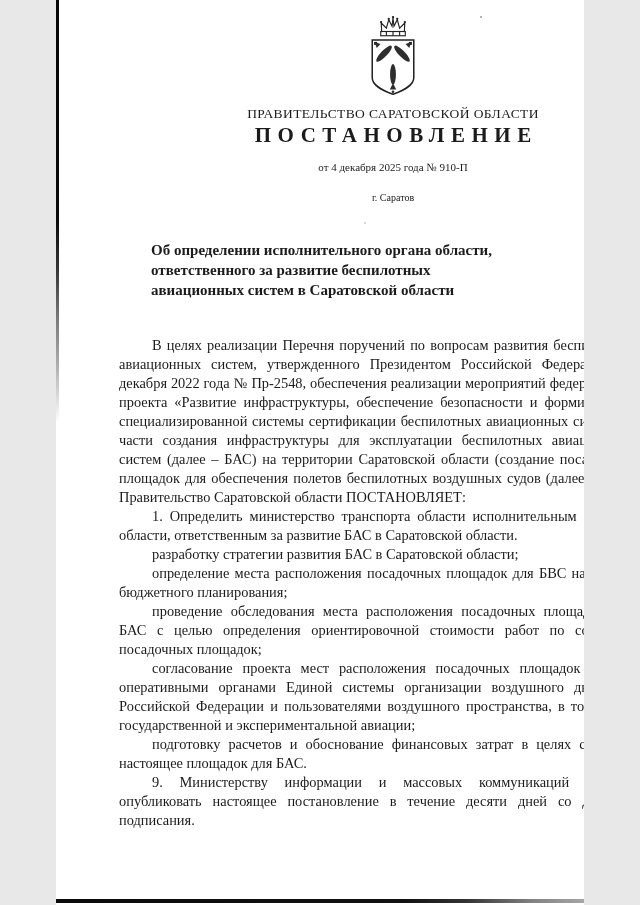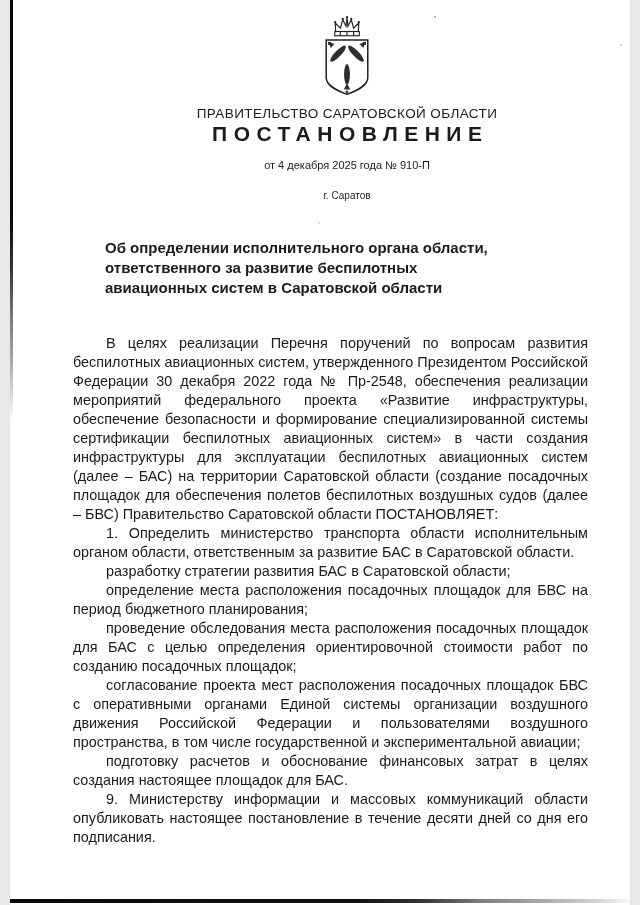--- a/index.html
+++ b/index.html
@@ -1,23 +1,23 @@
 <!DOCTYPE html>
 <html lang="ru"><head>
 <meta charset="utf-8">
 <style>
   html, body { margin: 0; padding: 0; }
   body { background: #e8e8e8; }
   .page {
     position: relative;
-    width: 620px;
+    width: 528px;
     height: 905px;
     background: #ffffff;
     overflow: hidden;
-    font-family: Liberation Sans, sans-serif;
+    font-family: Liberation Serif, serif;
     color: #1b1b1b;
     margin: 0 auto;
   }
   
   .scan-edge-left {
     position: absolute;
     left: 0; top: 0;
     width: 3px; height: 440px;
     background: linear-gradient(to bottom,
       #060606 0%, #0a0a0a 50%, #3a3a3a 62%,

